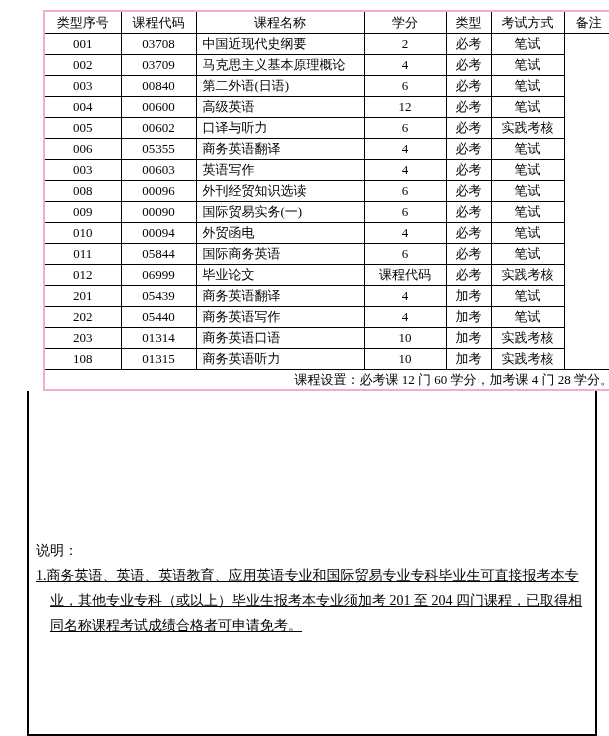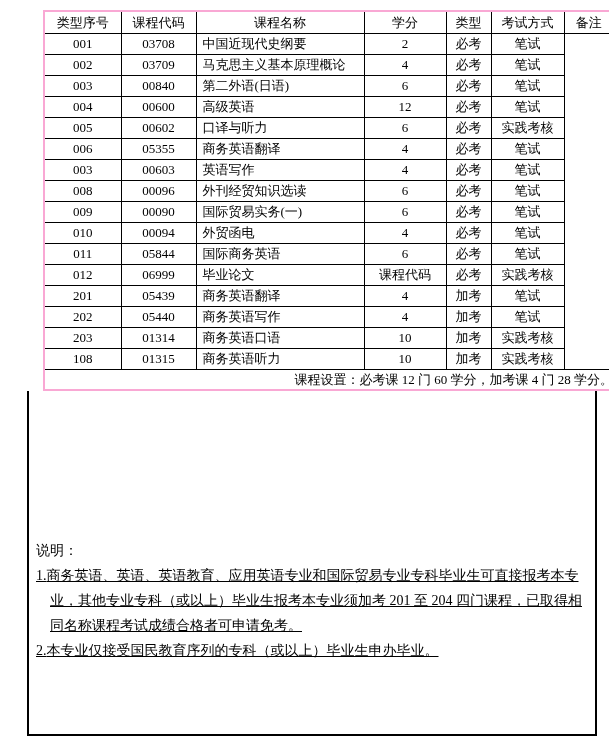--- a/index.html
+++ b/index.html
@@ -231,17 +231,16 @@
         <td colspan="7">课程设置：必考课 12 门 60 学分，加考课 4 门 28 学分。</td>
       </tr>
     </tbody>
   </table>
 
   <div class="notes-box">
     <div class="notes-title">说明：</div>
     <div>
 
     <div class="note-item"><span>1.</span><span>商务英语、英语、英语教育、应用英语专业和国际贸易专业专科毕业生可直接报考本专业，其他专业专科（或以上）毕业生报考本专业须加考 201 至 204 四门课程，已取得相同名称课程考试成绩合格者可申请免考。</span></div>
-        <div class="note-item"><span>2.</span><span>本专业仅接受国民教育序列的专科（或以上）毕业生申办毕业。</span></div>
       </div>
   </div>
 
 </div>
 
 </body></html>

